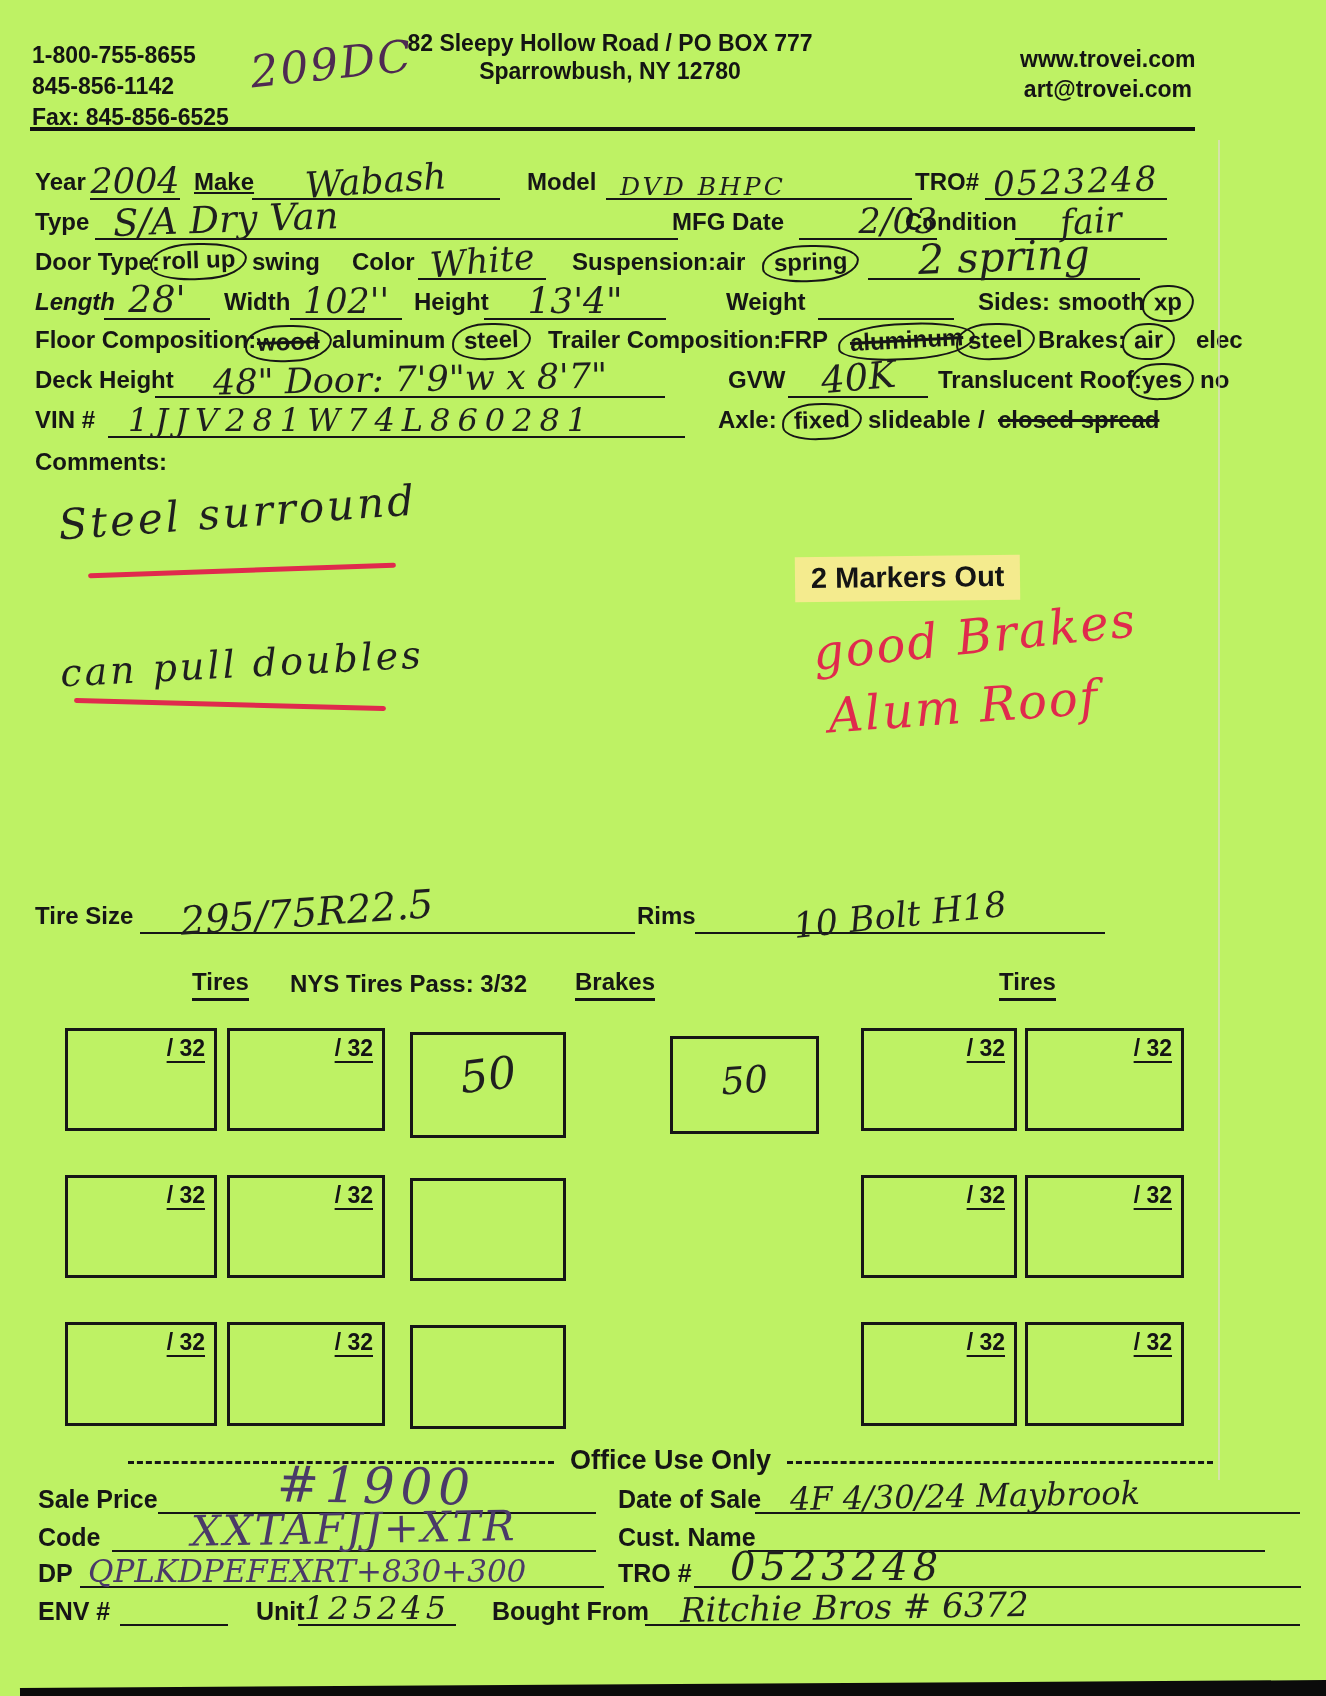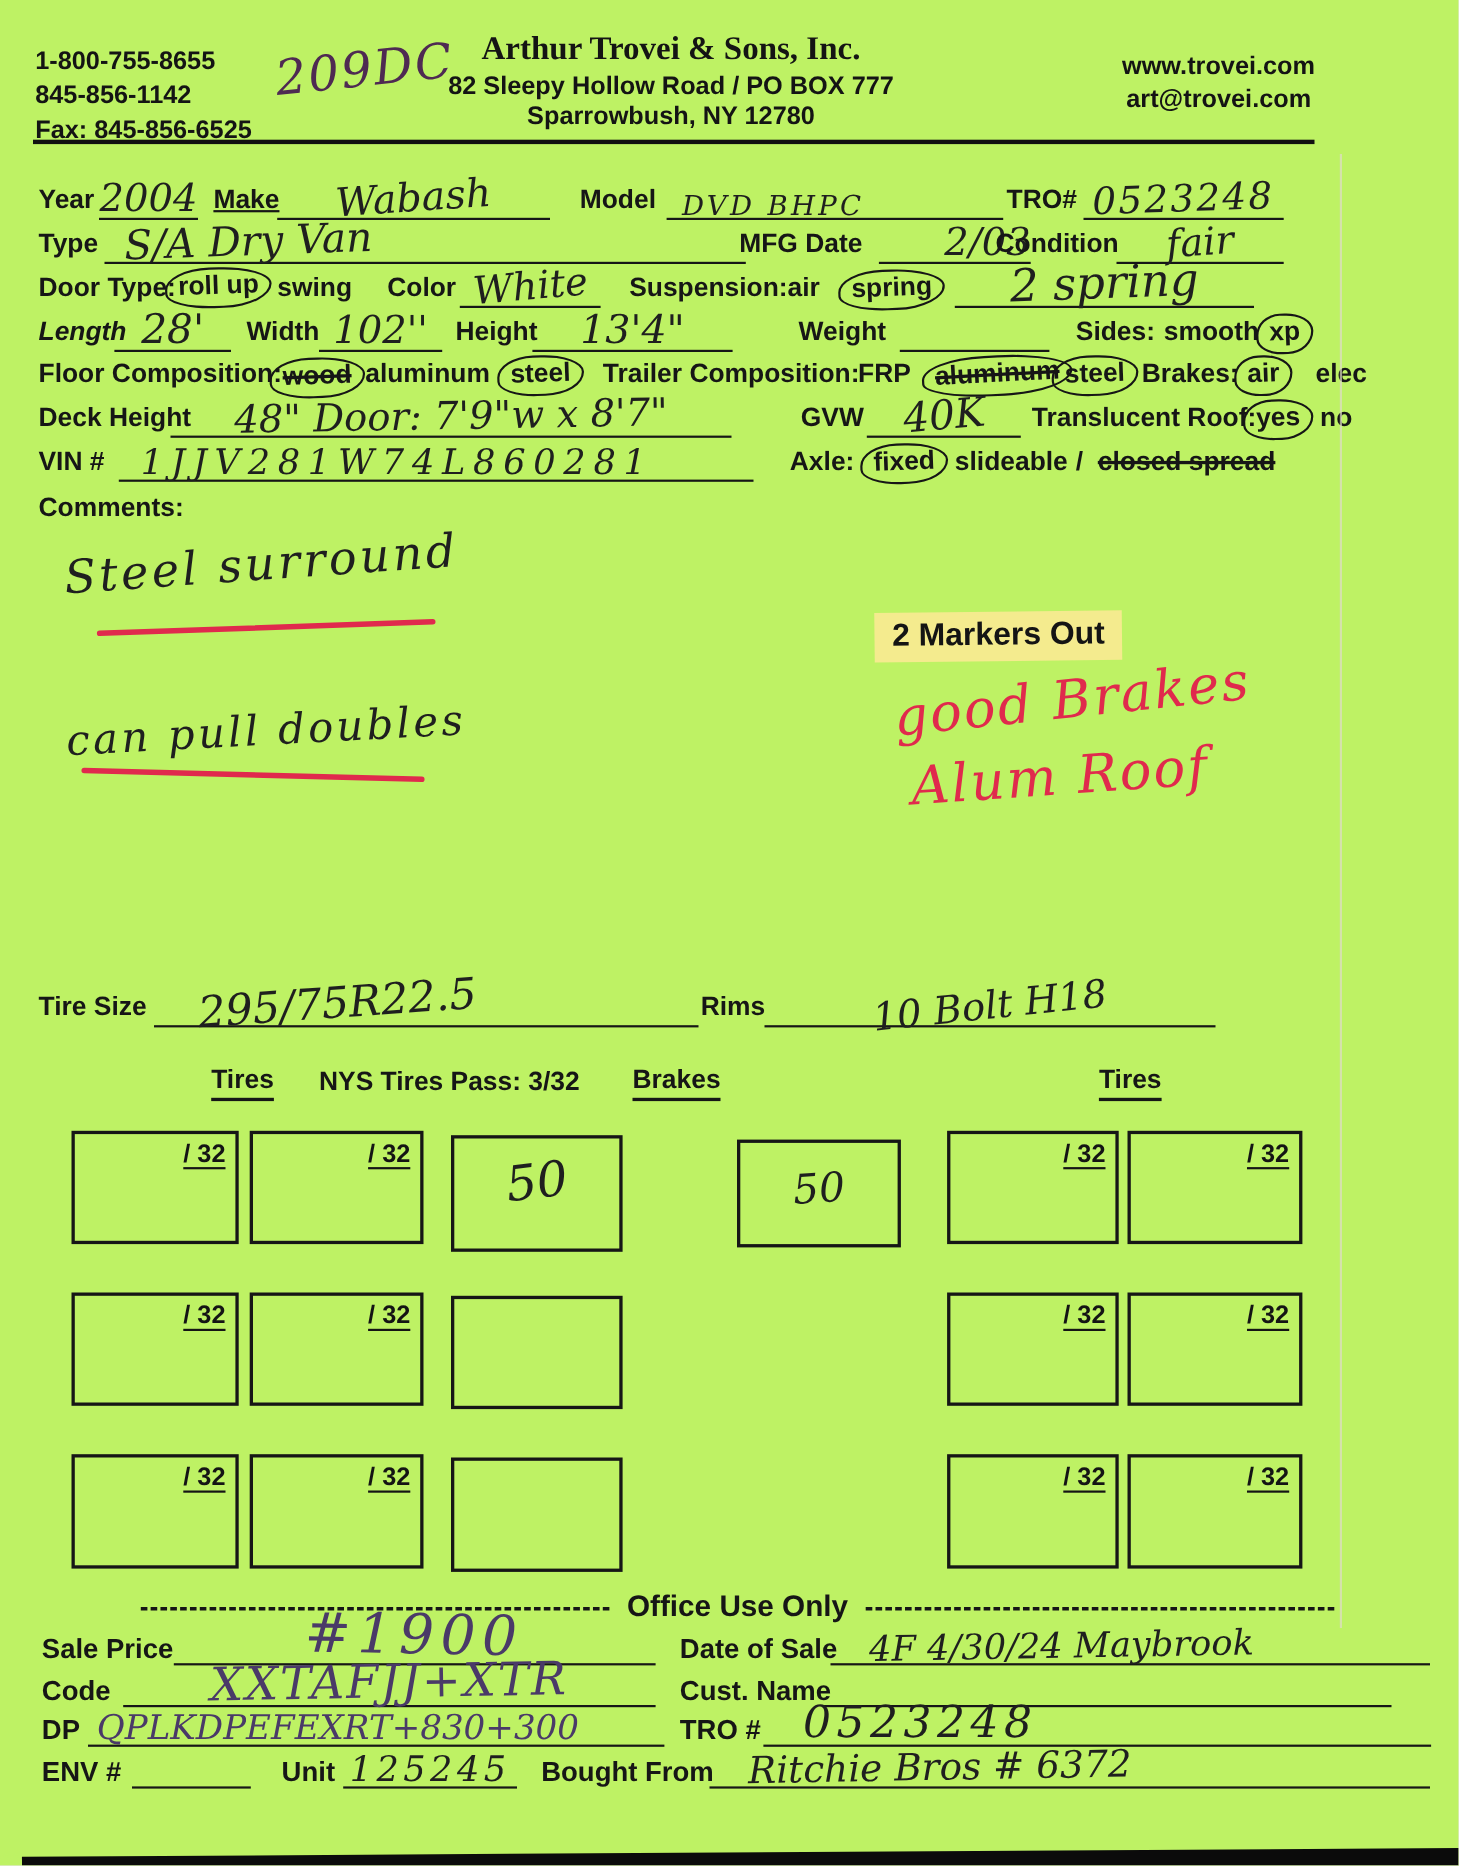--- a/index.html
+++ b/index.html
@@ -36,21 +36,20 @@
 
   <div class="abs" style="left:32px;top:40px;font-weight:700;font-size:23px;line-height:31px;">
     <div>1-800-755-8655</div>
     <div>845-856-1142</div>
     <div>Fax: 845-856-6525</div>
   </div>
 
   <div class="abs hw" style="left:250px;top:38px;font-size:44px;color:#4e2a52;transform:rotate(-6deg);letter-spacing:2px;">209DC</div>
 
   <div class="abs" style="left:370px;top:28px;width:480px;text-align:center;">
-    <div class="serif" style="font-weight:700;font-size:30px;">Arthur Trovei &amp; Sons, Inc.</div>
     <div style="font-weight:700;font-size:23px;margin-top:2px;">82 Sleepy Hollow Road / PO BOX 777</div>
     <div style="font-weight:700;font-size:23px;margin-top:1px;">Sparrowbush, NY 12780</div>
   </div>
 
   <div class="abs" style="left:1020px;top:44px;width:172px;text-align:right;font-weight:700;font-size:23px;line-height:30px;">
     <div>www.trovei.com</div>
     <div>art@trovei.com</div>
   </div>
 
   <div class="abs" style="left:30px;top:127px;width:1165px;height:4px;background:#111;"></div>
@@ -279,21 +278,21 @@
         <span class="hw" style="font-size:40px;letter-spacing:5px;">0523248</span>
       </span>
   </div>
 
   <div class="row" style="top:1582px;">
     <span class="lbl-sm" style="left:38px;">ENV #</span>
     <span class="line" style="left:120px;width:108px;">
         <span class="hw"></span>
       </span>
     <span class="lbl-sm" style="left:256px;">Unit</span>
-    <span class="line" style="left:312px;width:158px;">
+    <span class="line" style="left:298px;width:158px;">
         <span class="hw" style="font-size:32px;letter-spacing:4px;">125245</span>
       </span>
     <span class="lbl-sm" style="left:492px;">Bought From</span>
     <span class="line" style="left:645px;width:620px;justify-content:flex-start;padding-left:35px;">
         <span class="hw" style="font-size:34px;transform:rotate(-1deg);">Ritchie Bros # 6372</span>
       </span>
   </div>
 
   <div class="abs" style="left:1218px;top:140px;width:2px;height:1340px;background:#dedbc9;opacity:.7;"></div>
   <div class="abs" style="left:20px;right:-6px;bottom:-4px;height:20px;background:#0b0b0b;transform:rotate(-0.35deg);transform-origin:right center;"></div>

